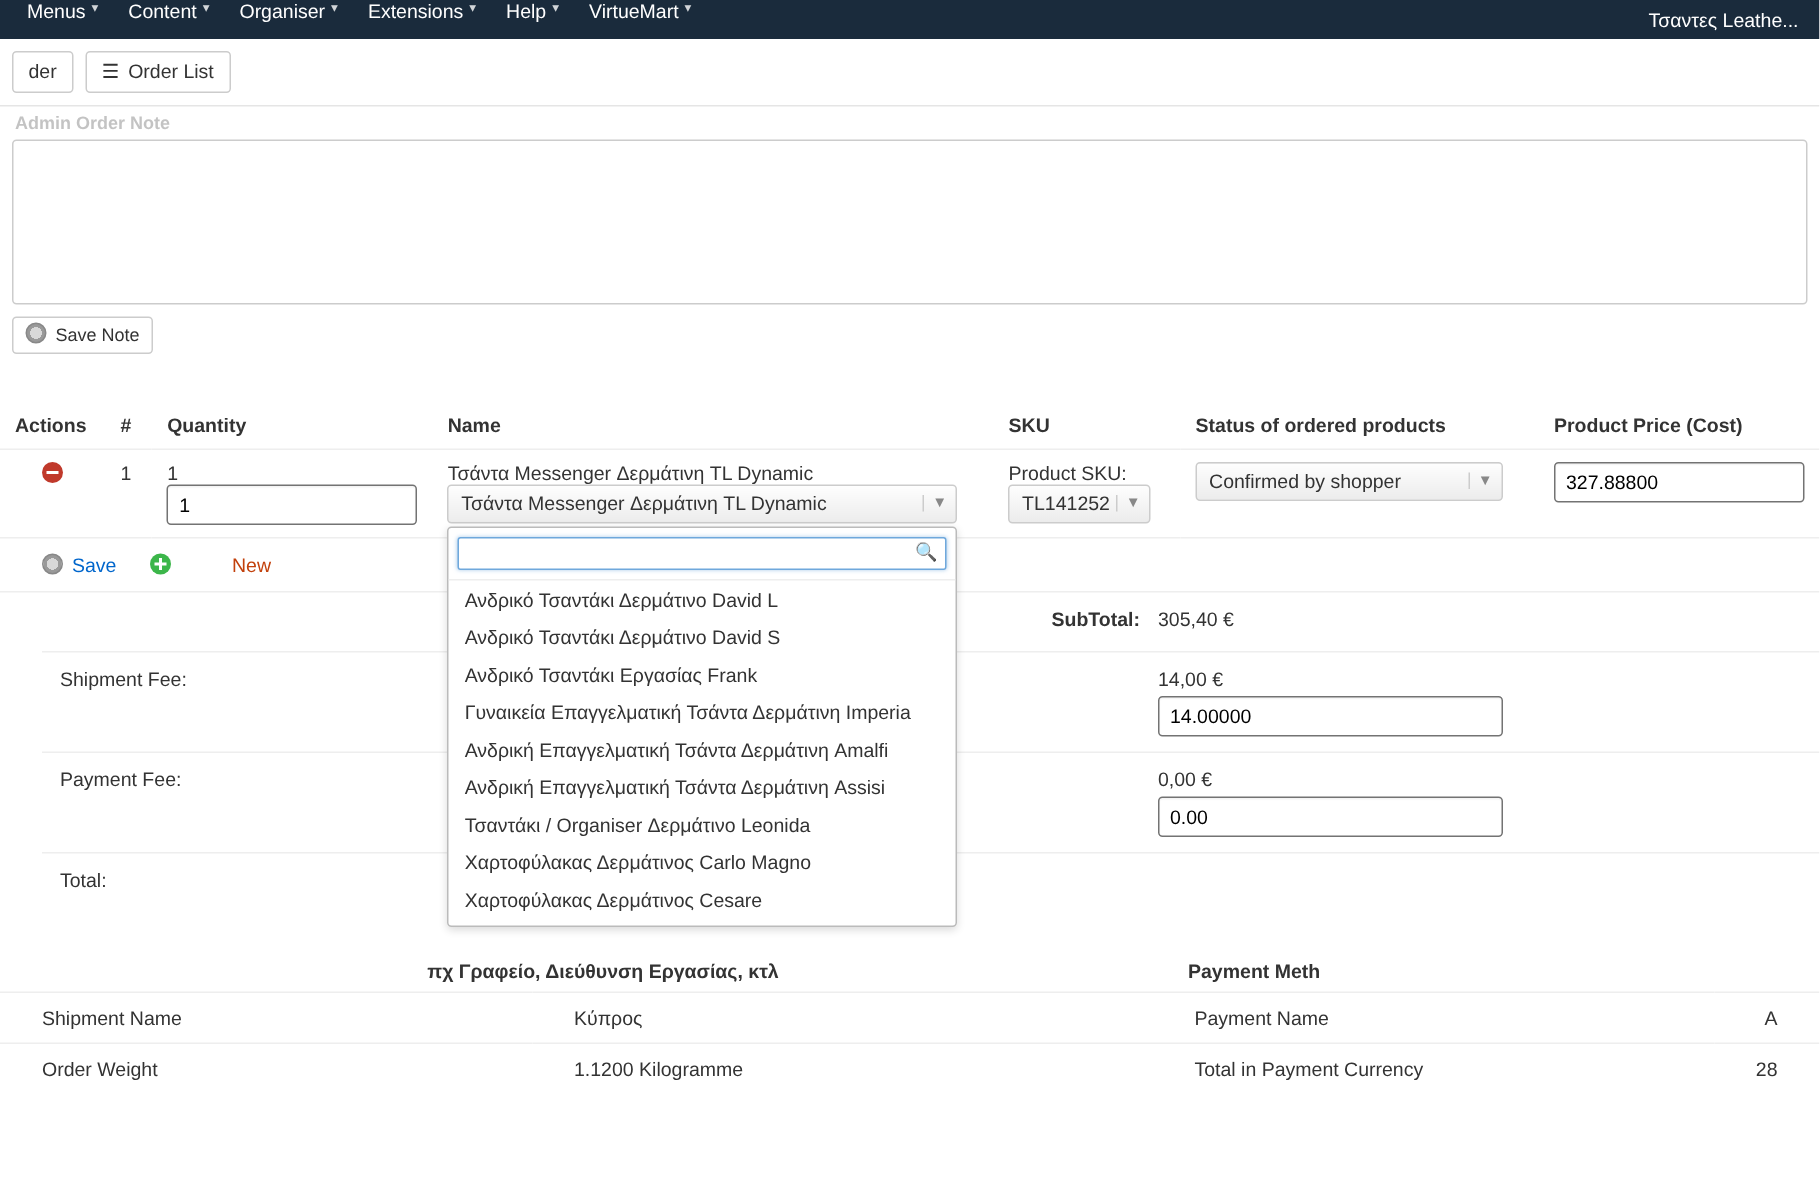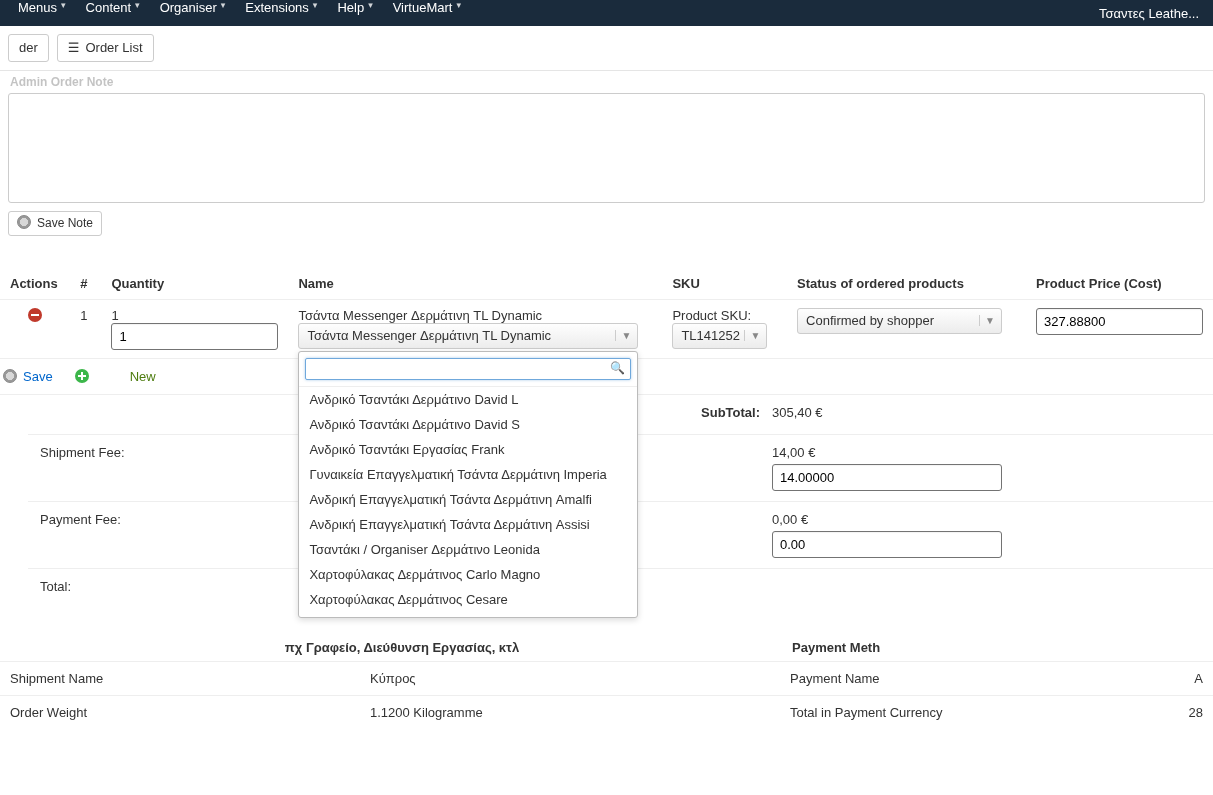--- a/index.html
+++ b/index.html
@@ -192,35 +192,35 @@
   .dropdown-list .opt {
     padding: 5px 10px;
     font-size: 13px;
     cursor: pointer;
     white-space: nowrap;
     overflow: hidden;
     text-overflow: ellipsis;
   }
 
   .link-row {
-    padding: 10px 3px;
+    padding: 10px 28px;
     border-bottom: 1px solid #eee;
     display: flex;
     gap: 22px;
     align-items: flex-start;
   }
   .link {
     color: #0066cc;
     cursor: pointer;
     display: inline-flex;
     align-items: center;
     gap: 6px;
     font-size: 13px;
   }
-  .link.green { color: #4d7c0f; gap: 41px; }
+  .link.green { color: #c2410c; gap: 41px; }
   .disk-icon {
     width: 14px; height: 14px;
     display: inline-block;
     border-radius: 50%;
     background: radial-gradient(circle,#d8d8d8 45%, #999 46%);
     border: 1px solid #888;
   }
   .plus-icon {
     width: 14px; height: 14px;
     display: inline-block;
@@ -261,21 +261,21 @@
     font-size: 13px;
     padding: 6px 12px;
   }
   .bottom-heading .left-h { flex: 0 0 780px; text-align: center; }
   .bottom-heading .right-h { flex: 1; text-align: left; }
   table.bottom {
     width: 100%;
     border-collapse: collapse;
   }
   table.bottom td {
-    padding: 9px 10px;
+    padding: 9px 28px;
     border-top: 1px solid #eee;
     font-size: 13px;
   }
   table.bottom td.c1 { width: 360px; }
   table.bottom td.c2 { width: 420px; }
   table.bottom td.c3 { width: 380px; }
   table.bottom td.c4 { text-align: right; }
 
   .small-muted { color: #555; font-size: 12px; }
 </style>

